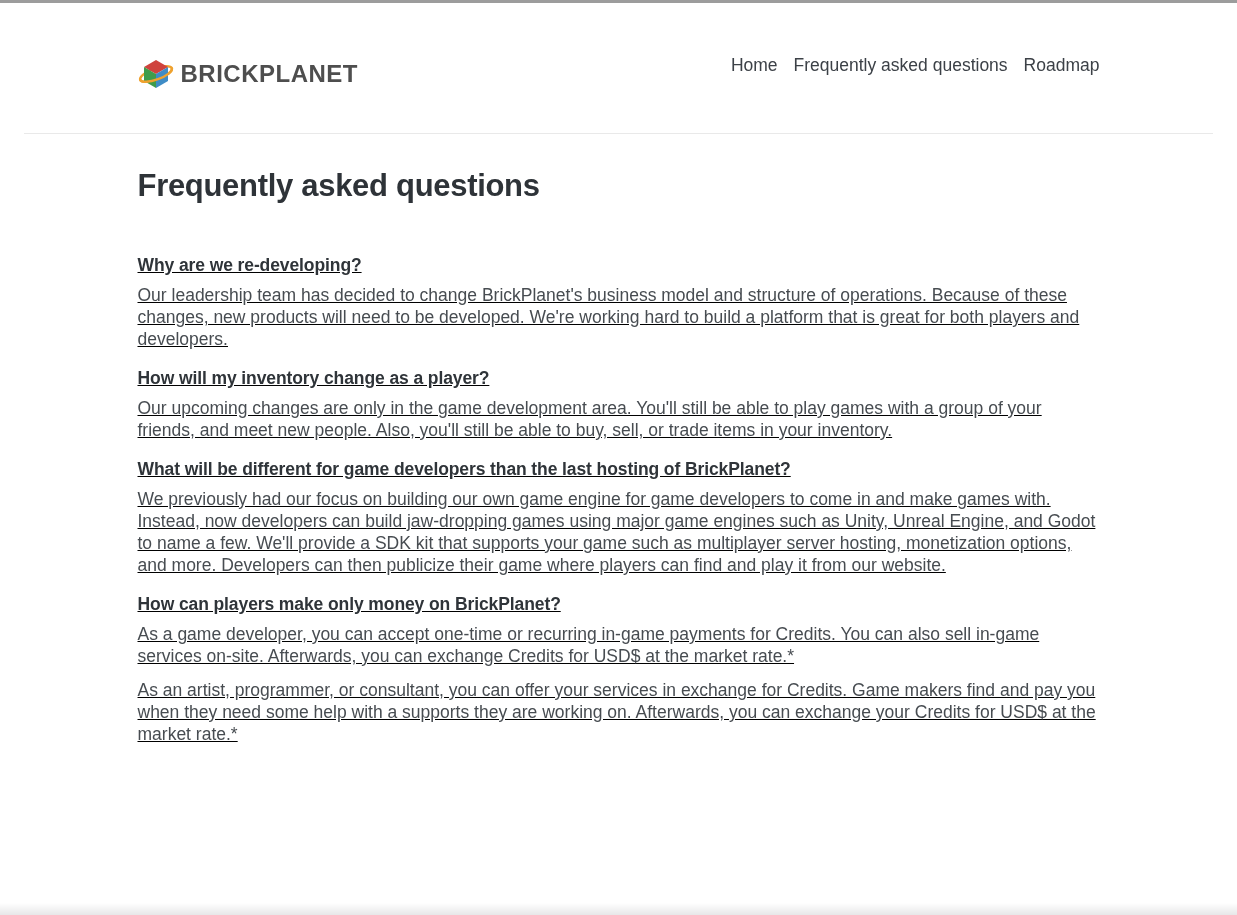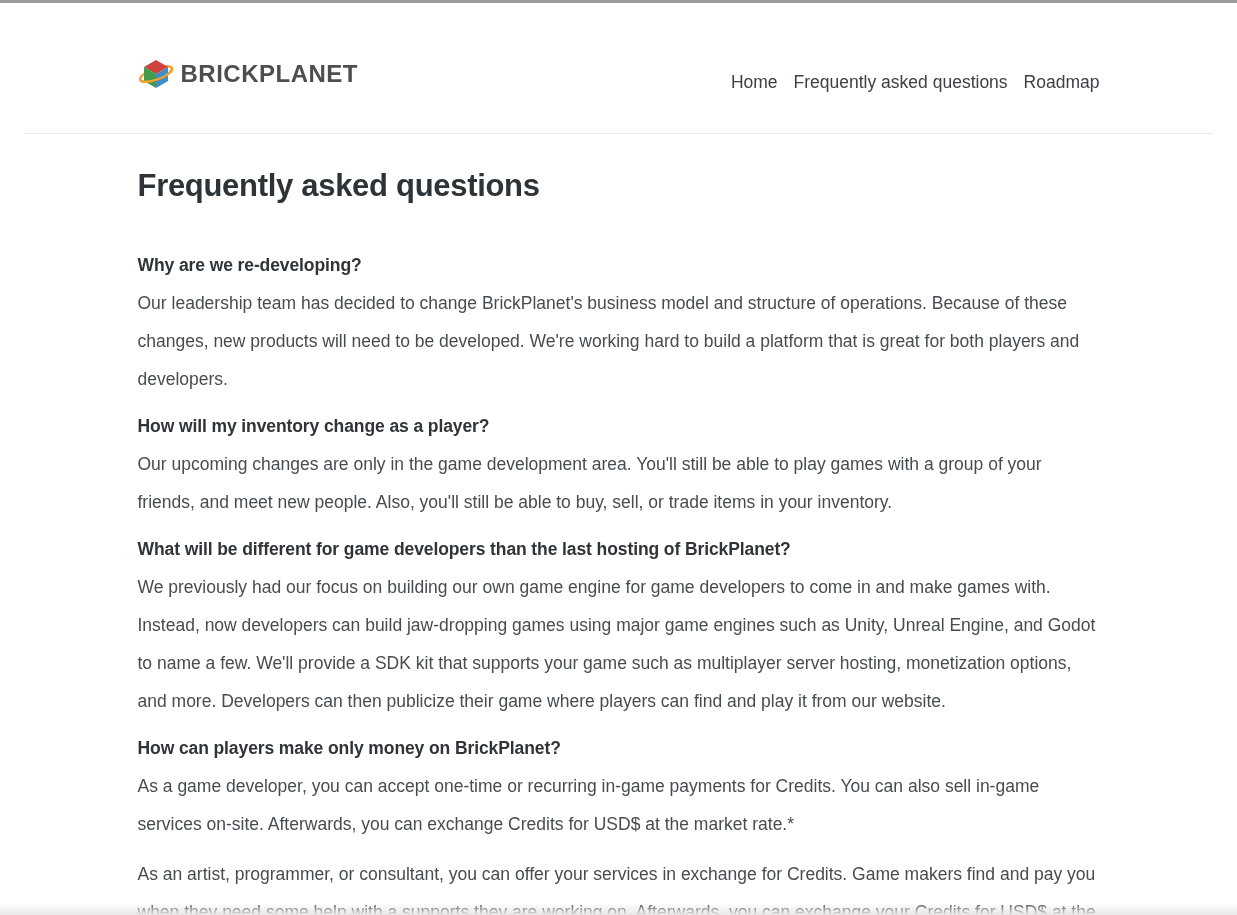--- a/index.html
+++ b/index.html
@@ -20,21 +20,21 @@
   .site-header {
     height: 130px;
     display: flex;
     align-items: center;
   }
   .header-inner {
     width: 962px;
     margin: 0 auto;
     padding-top: 12px;
     display: flex;
-    align-items: flex-end;
+    align-items: flex-start;
     justify-content: space-between;
   }
   .logo {
     display: flex;
     align-items: center;
     gap: 7px;
     text-decoration: none;
     cursor: pointer;
   }
   .logo-icon { width: 36px; height: 38px; display: block; }
@@ -64,32 +64,32 @@
     padding-top: 33px;
   }
   .page-title {
     font-size: 31px;
     line-height: 38px;
     font-weight: 700;
     color: #2e3338;
     letter-spacing: -0.3px;
     margin-bottom: 50px;
   }
-  .faq-item { margin-bottom: 18px; }
+  .faq-item { margin-bottom: 18px; text-decoration: underline; }
   .faq-item h2 {
     font-size: 17.5px;
     font-weight: 700;
     color: #2f3439;
     margin-bottom: 8px;
     letter-spacing: -0.1px;
   }
   .faq-item p {
     font-size: 17.5px;
     color: #474c51;
-    line-height: 38px;
+    line-height: 22px;
     margin-bottom: 12px;
   }
   .bottom-fade {
     position: absolute;
     left: 0; right: 0; bottom: 0;
     height: 12px;
     background: linear-gradient(to bottom, rgba(234,234,234,0), #e7e7e8);
     pointer-events: none;
   }
 </style>

